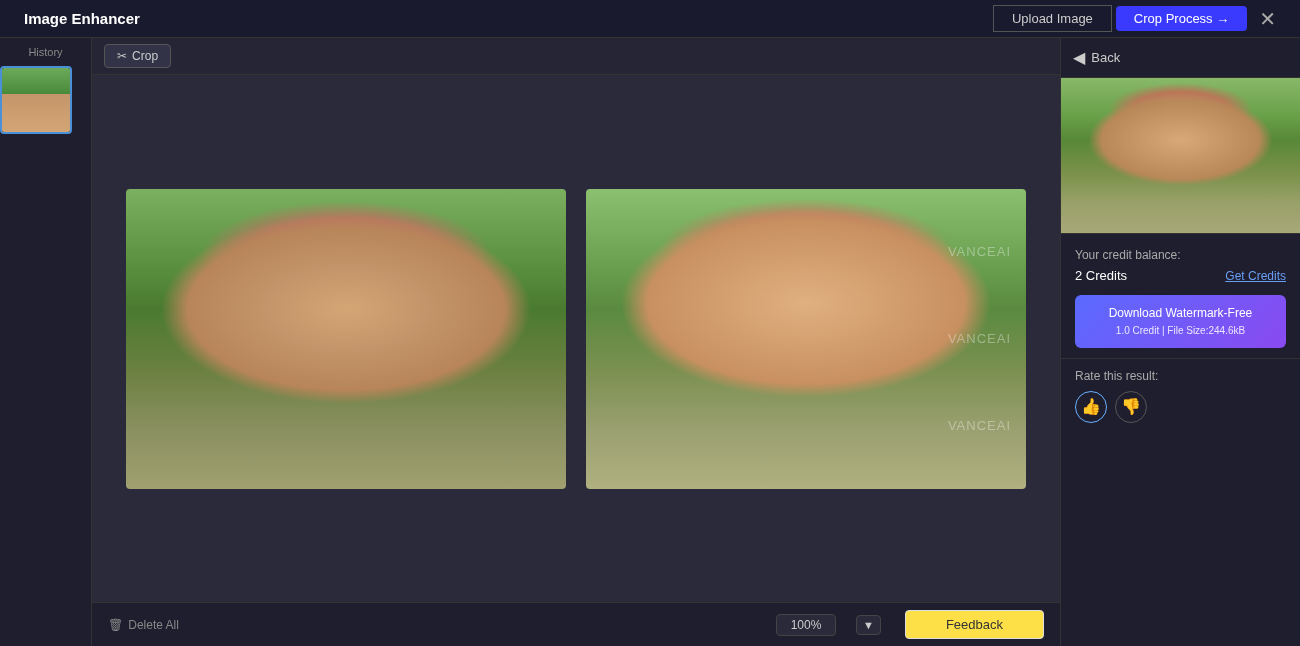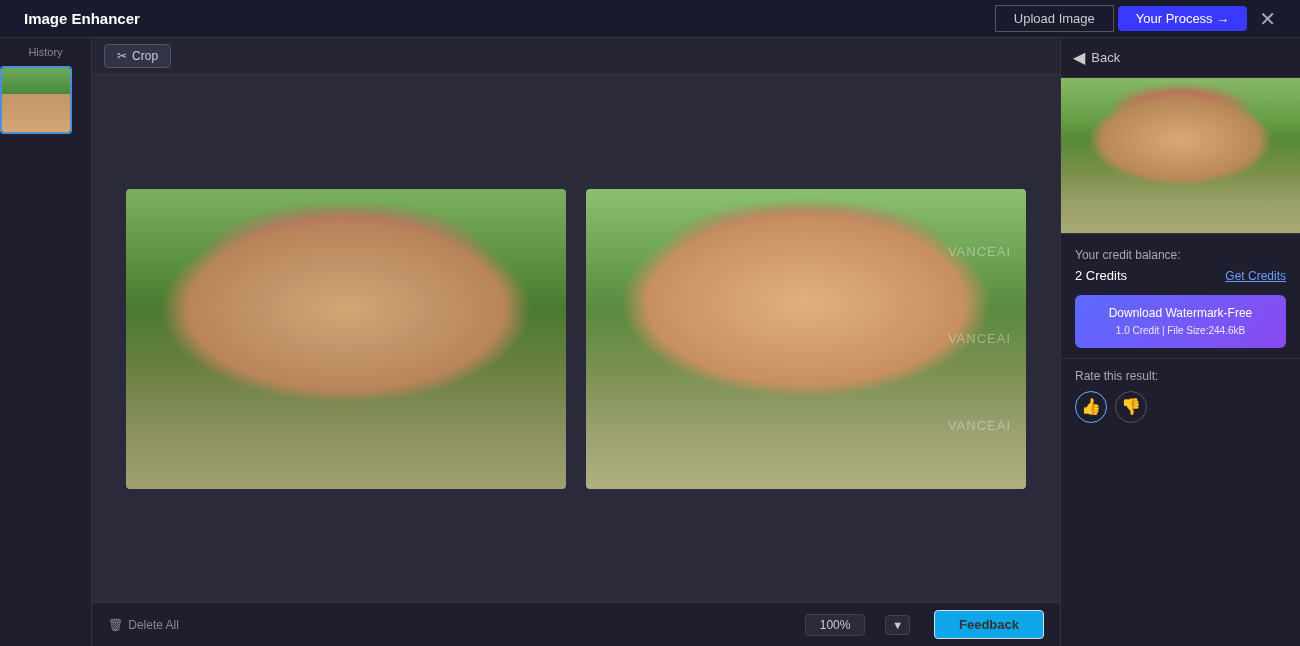--- a/index.html
+++ b/index.html
@@ -228,29 +228,28 @@
     .zoom-arrow {
       background: #2a2a3a;
       border: 1px solid #444;
       color: #ccc;
       padding: 3px 6px;
       border-radius: 4px;
       font-size: 11px;
       cursor: pointer;
     }
     .feedback-btn {
-      background: #0ea5e9;
+      background: #fde047;
       border: 1px solid #ddd;
       color: #333;
-      padding: 6px 24px;
+      padding: 6px 40px;
       border-radius: 4px;
       font-size: 13px;
       cursor: pointer;
       margin-left: 12px;
-      font-weight: bold;
     }
 
     
     .right-panel {
       width: 240px;
       min-width: 240px;
       background: #1e1e2e;
       border-left: 1px solid #333;
       display: flex;
       flex-direction: column;
@@ -354,21 +353,21 @@
       color: #aaa;
     }
     .rate-btn.thumb-up { color: #6aafff; border-color: #6aafff; }
   </style>
 </head>
 <body>
 
 <div class="header">
   <span class="header-title">Image Enhancer</span>
   <button class="header-btn-upload">Upload Image</button>
-  <button class="header-btn-batch">Your Process →</button>
+  <button class="header-btn-batch">Crop Process →</button>
   <button class="header-close">✕</button>
 </div>
 
 <div class="main">
 
   <div class="sidebar">
     <div class="sidebar-label">History</div>
     <div class="history-thumb">
       <div class="portrait-mini"></div>
     </div>

